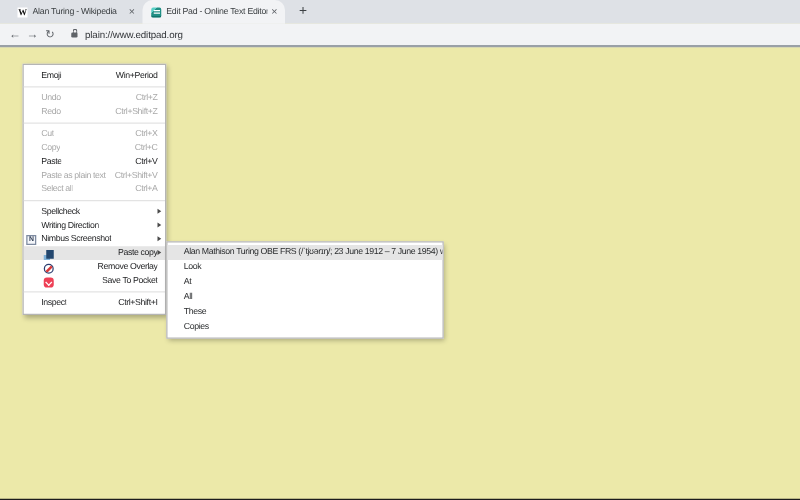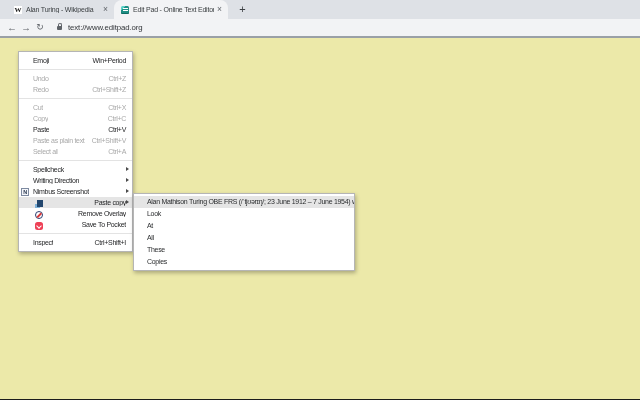--- a/index.html
+++ b/index.html
@@ -88,21 +88,21 @@
     <div class="tab-close">×</div>
   </div>
   <div class="newtab">+</div>
 </div>
 
 <div class="toolbar">
   <div class="navbtn navbtn-back">←</div>
   <div class="navbtn">→</div>
   <div class="navbtn navbtn-reload">↻</div>
   <div class="lock"></div>
-  <div class="url">text://www.editpad.org</div>
+  <div class="url">plain://www.editpad.org</div>
 </div>
 
 <div class="page"></div>
 
 <div class="menu">
   <div class="menu-item">
     <span class="lbl">Emoji</span>
     <span class="sc">Win+Period</span>
   </div>
   <div class="menu-sep"></div>

